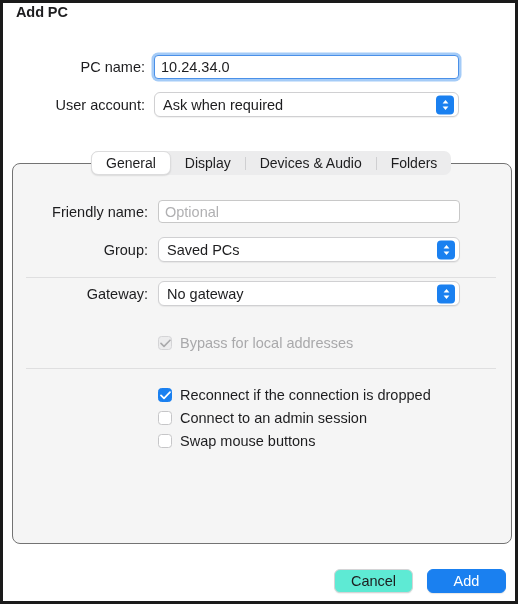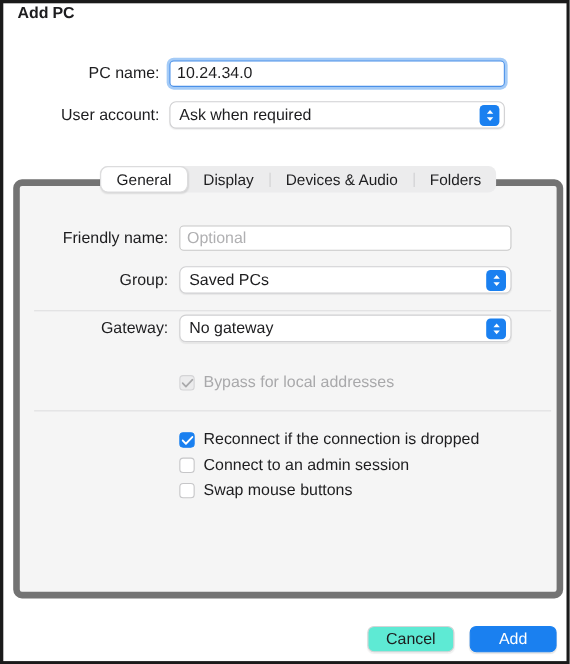--- a/index.html
+++ b/index.html
@@ -138,21 +138,21 @@
 
   
   .panel {
     position: absolute;
     left: 9px;
     top: 160px;
     width: 500px;
     height: 381px;
     box-sizing: border-box;
     background: #f5f5f5;
-    border: 6px solid #737373;
+    border: 1px solid #737373;
     border-radius: 8px;
     z-index: 1;
   }
   .divider {
     position: absolute;
     height: 1px;
     background: #dfdfe0;
   }
 
   

